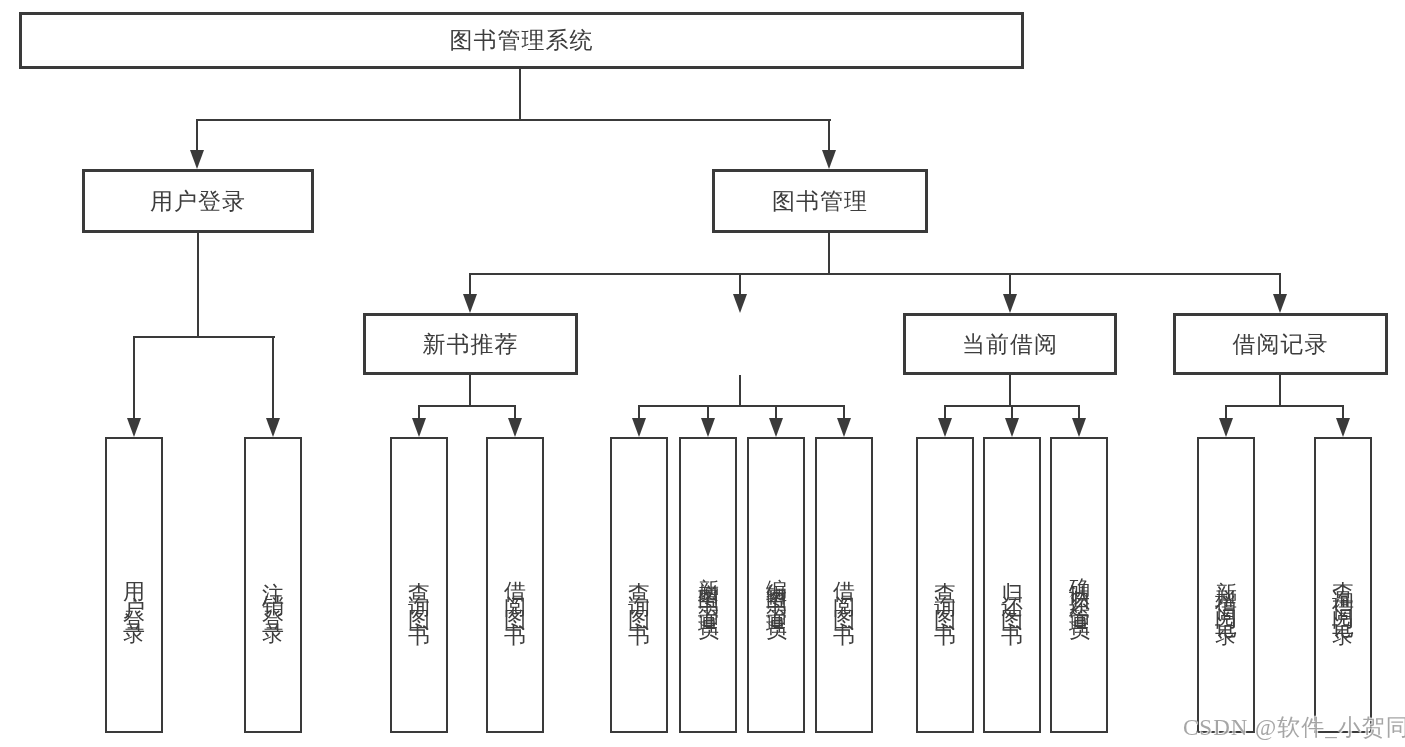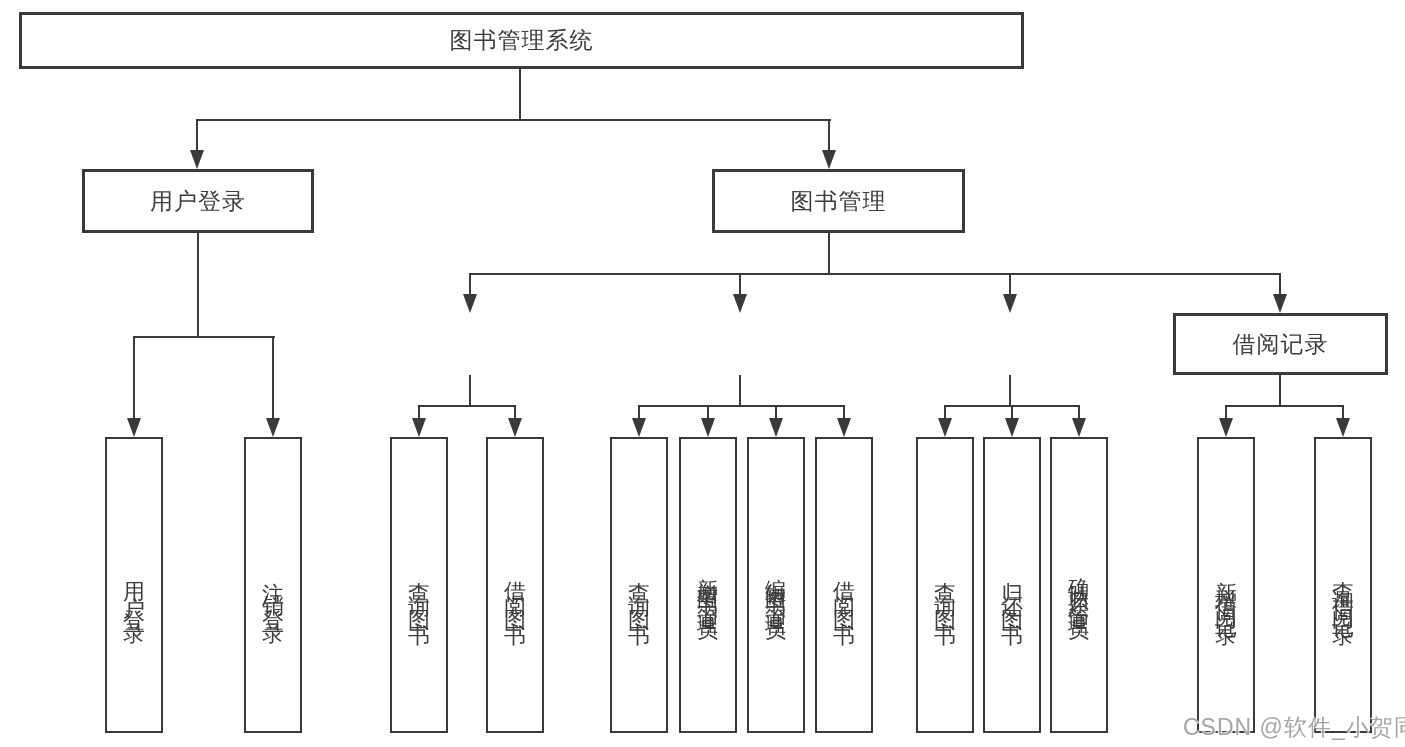--- a/index.html
+++ b/index.html
@@ -1,18 +1,18 @@
 <!DOCTYPE html>
 <html><head>
 <meta charset="utf-8">
 <style>
   html,body { margin:0; padding:0; background:#ffffff; }
   .canvas {
     position:relative; width:1405px; height:747px; background:#ffffff;
-    font-family:Liberation Sans, sans-serif;
+    font-family:Liberation Serif, serif;
     --line:#3a3a3a; --text:#3d3d3d;
     overflow:hidden;
   }
   .box {
     position:absolute; box-sizing:border-box; background:#ffffff;
     border:3px solid var(--line);
     display:flex; align-items:center; justify-content:center;
   }
   .leaf { border-width:2px; }
   .hlabel { font-size:23px; color:var(--text); letter-spacing:1px; white-space:nowrap; }
@@ -41,24 +41,30 @@
 
 <div class="canvas">
 
   <div class="box" style="left:19px;top:12px;width:1005px;height:57px">
     <span class="hlabel">图书管理系统</span>
   </div>
 
   <div class="box" style="left:82px;top:169px;width:232px;height:64px">
     <span class="hlabel">用户登录</span>
   </div>
-  <div class="box" style="left:712px;top:169px;width:253px;height:64px">
+  <div class="box" style="left:712px;top:169px;width:216px;height:64px">
     <span class="hlabel">图书管理</span>
   </div>
 
+  <div class="box" style="left:363px;top:313px;width:215px;height:62px">
+    <span class="hlabel">新书推荐</span>
+  </div>
+  <div class="box" style="left:903px;top:313px;width:214px;height:62px">
+    <span class="hlabel">当前借阅</span>
+  </div>
   <div class="box" style="left:1173px;top:313px;width:215px;height:62px">
     <span class="hlabel">借阅记录</span>
   </div>
 
   <div class="box leaf" style="left:105px;top:437px;width:58px;height:296px">
     <span class="vtext v4">用户登录</span>
   </div>
   <div class="box leaf" style="left:244px;top:437px;width:58px;height:296px">
     <span class="vtext v4">注销登录</span>
   </div>

